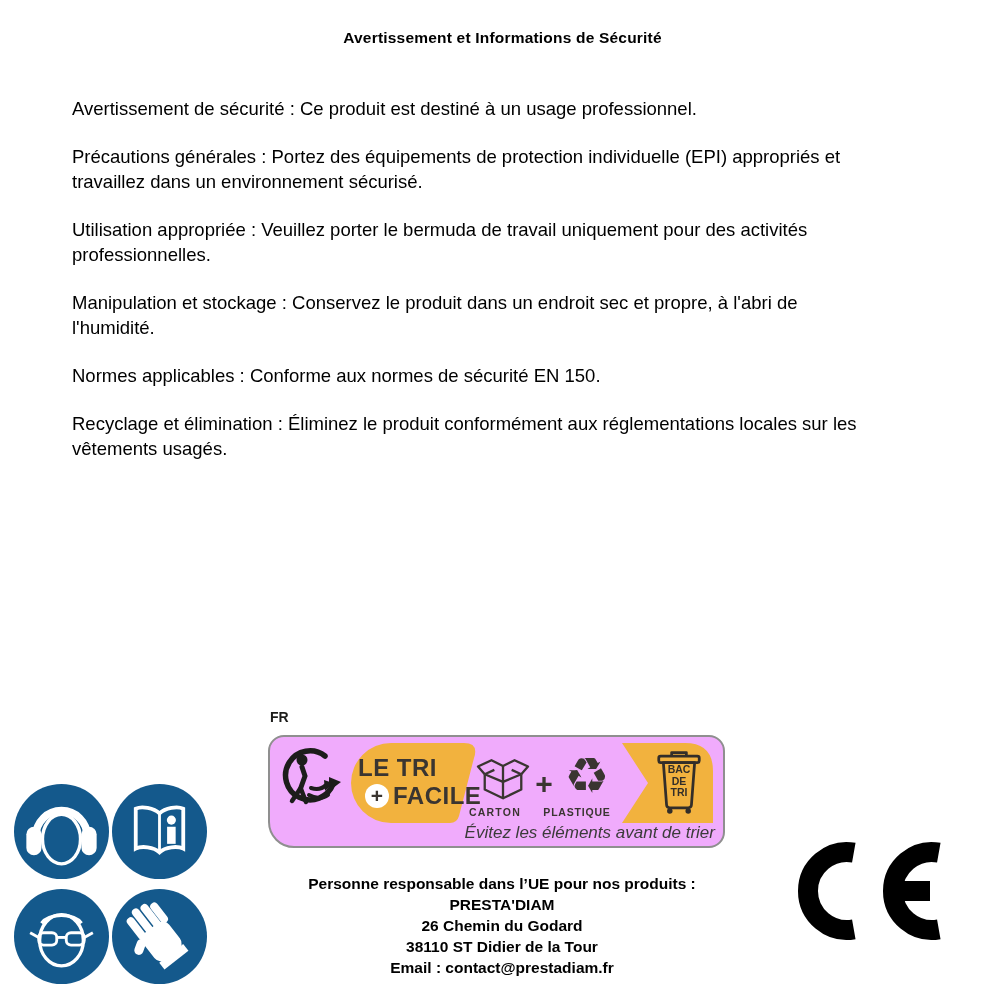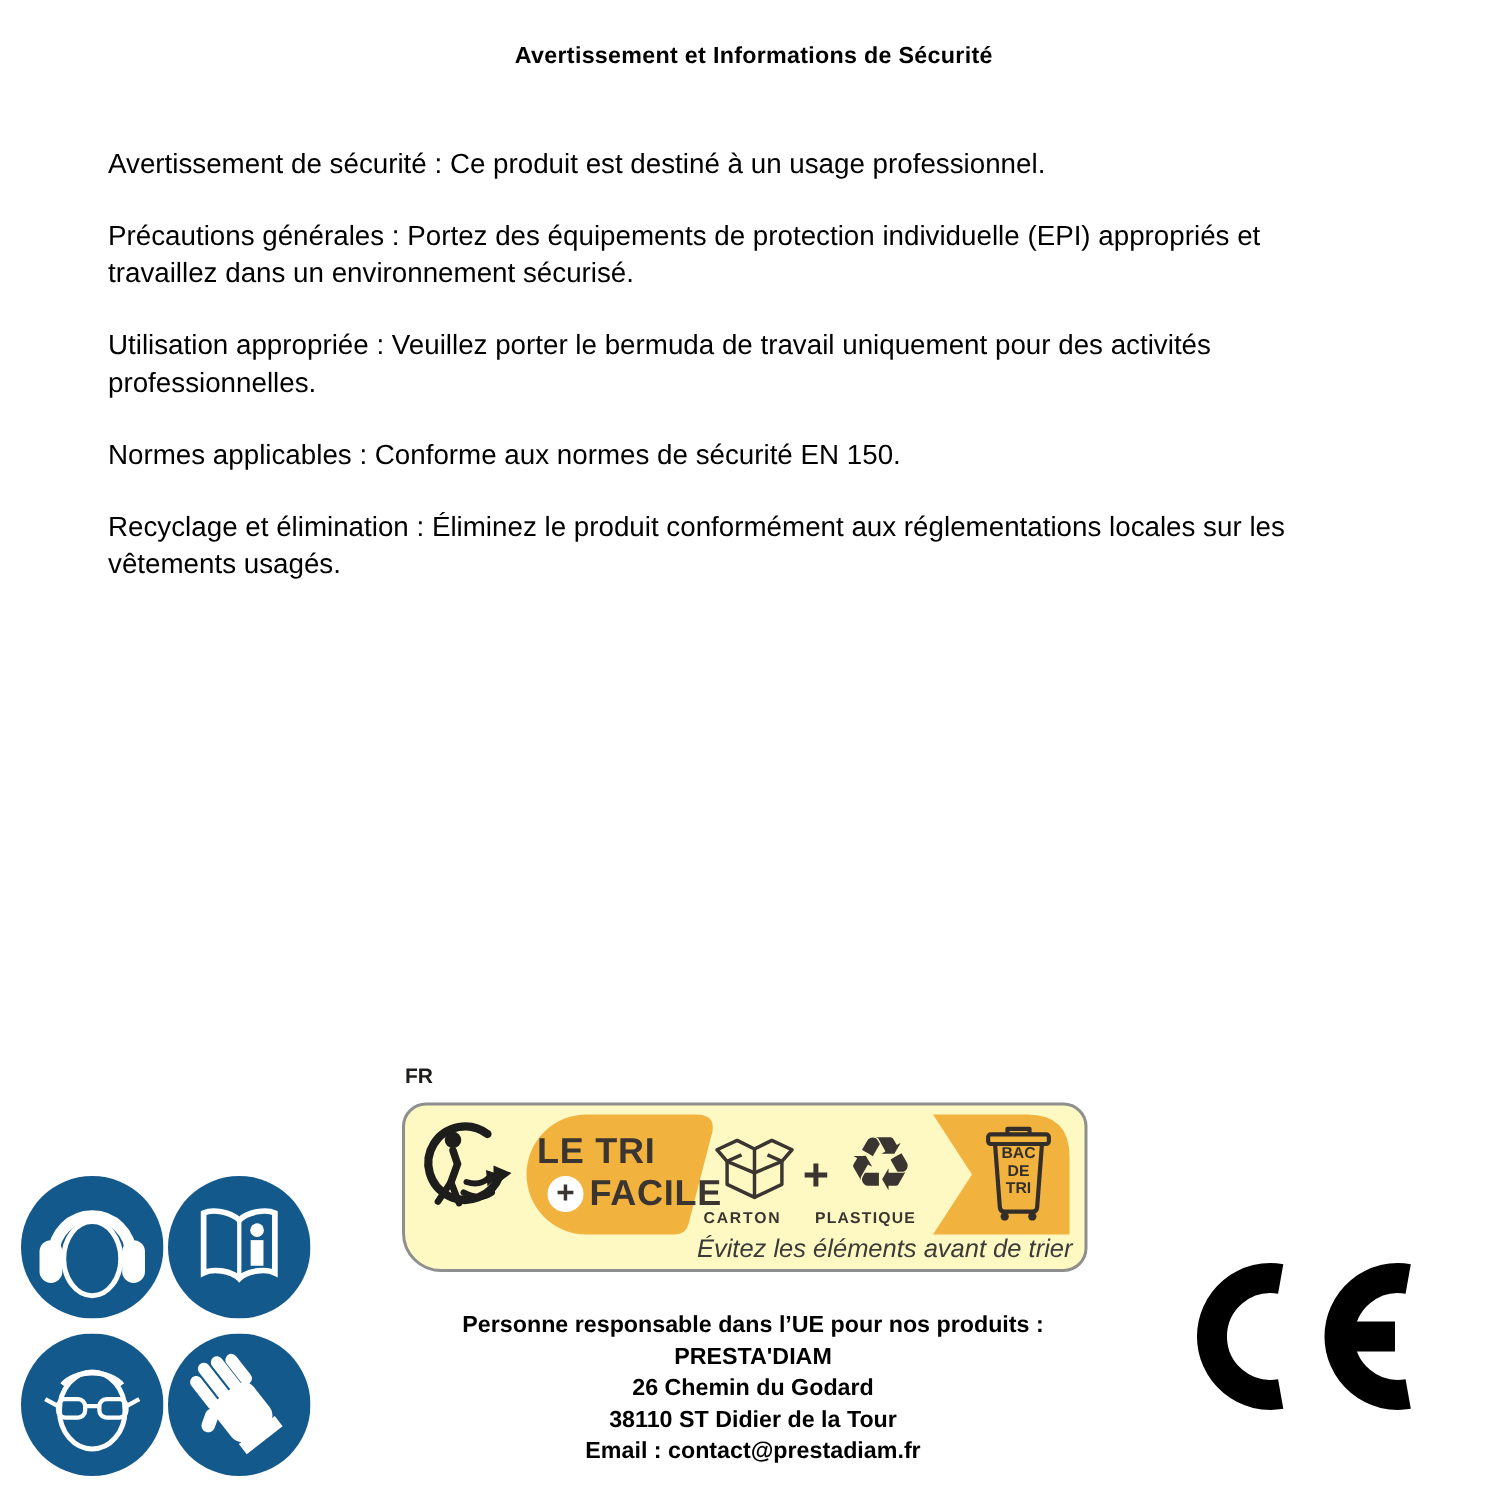--- a/index.html
+++ b/index.html
@@ -20,21 +20,21 @@
     position:absolute;left:14px;top:784px;
     display:grid;grid-template-columns:95px 95px;grid-auto-rows:95px;
     column-gap:3px;row-gap:10px;
   }
   .picto-grid svg{display:block;}
   
   .badge{position:absolute;left:268px;top:709px;width:460px;height:146px;}
   .badge .fr{position:absolute;left:2px;top:0;font-size:14px;font-weight:bold;color:#1d1d1b;text-align:center;}
   .badge .box{
     position:absolute;left:0;top:26px;width:457px;height:113px;box-sizing:border-box;
-    background:#fef9c3;border:2px solid #8f8f8f;border-radius:16px;border-bottom-left-radius:26px;
+    background:#f0abfc;border:2px solid #8f8f8f;border-radius:16px;border-bottom-left-radius:26px;
     overflow:hidden;
   }
   .badge .box > *{position:absolute;}
   .band-svg{left:0;top:0;}
   .triman{left:5px;top:9px;}
   .h-top{left:88px;top:17px;font-size:24px;font-weight:bold;color:#3a3531;letter-spacing:.5px;}
   .h-plus{
     left:95px;top:47px;width:24px;height:24px;border-radius:50%;background:#fff;
     color:#3a3531;font-size:21px;font-weight:bold;text-align:center;line-height:23px;
   }
@@ -59,20 +59,22 @@
 <body>
 
 <div class="title">Avertissement et Informations de Sécurité</div>
 
 <div class="bodytext">
   <p>Avertissement de sécurité : Ce produit est destiné à un usage professionnel.</p>
   <p>Précautions générales : Portez des équipements de protection individuelle (EPI) appropriés et
 travaillez dans un environnement sécurisé.</p>
   <p>Utilisation appropriée : Veuillez porter le bermuda de travail uniquement pour des activités
 professionnelles.</p>
+  <p>Manipulation et stockage : Conservez le produit dans un endroit sec et propre, à l'abri de
+l'humidité.</p>
   <p>Normes applicables : Conforme aux normes de sécurité EN 150.</p>
   <p>Recyclage et élimination : Éliminez le produit conformément aux réglementations locales sur les
 vêtements usagés.</p>
 </div>
 
 <div class="picto-grid">
 
   <span>
     <svg width="95" height="95" viewBox="0 0 100 100">
       <circle cx="50" cy="50" r="50" fill="#14598C"></circle>

